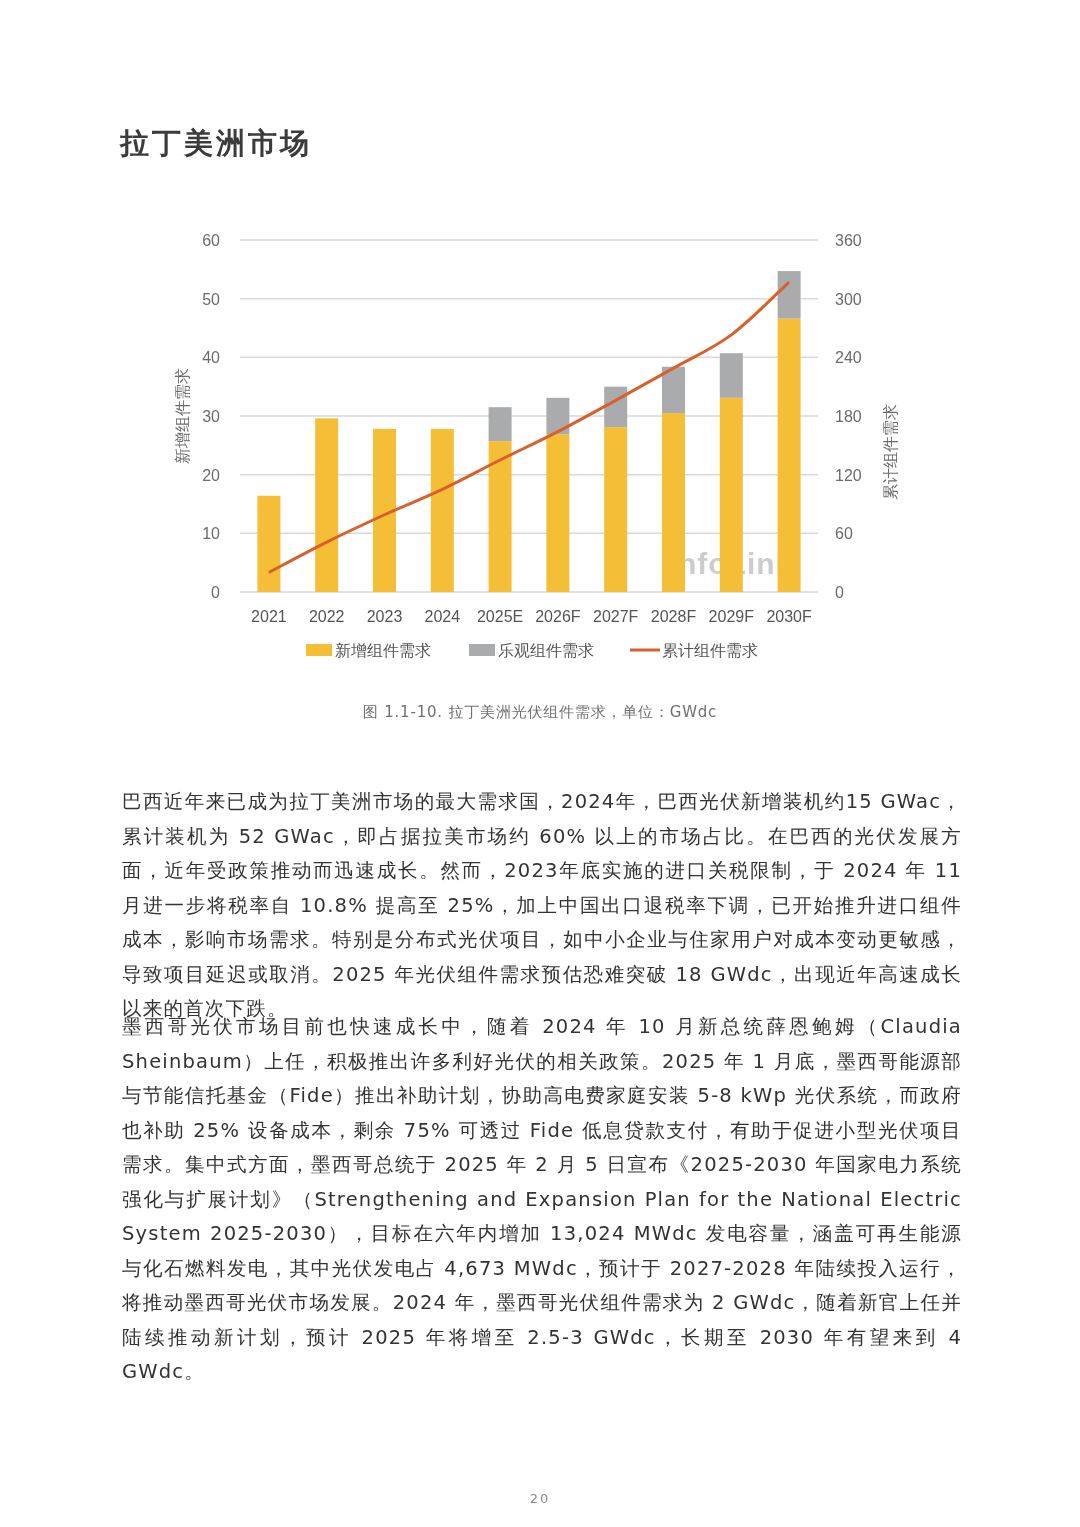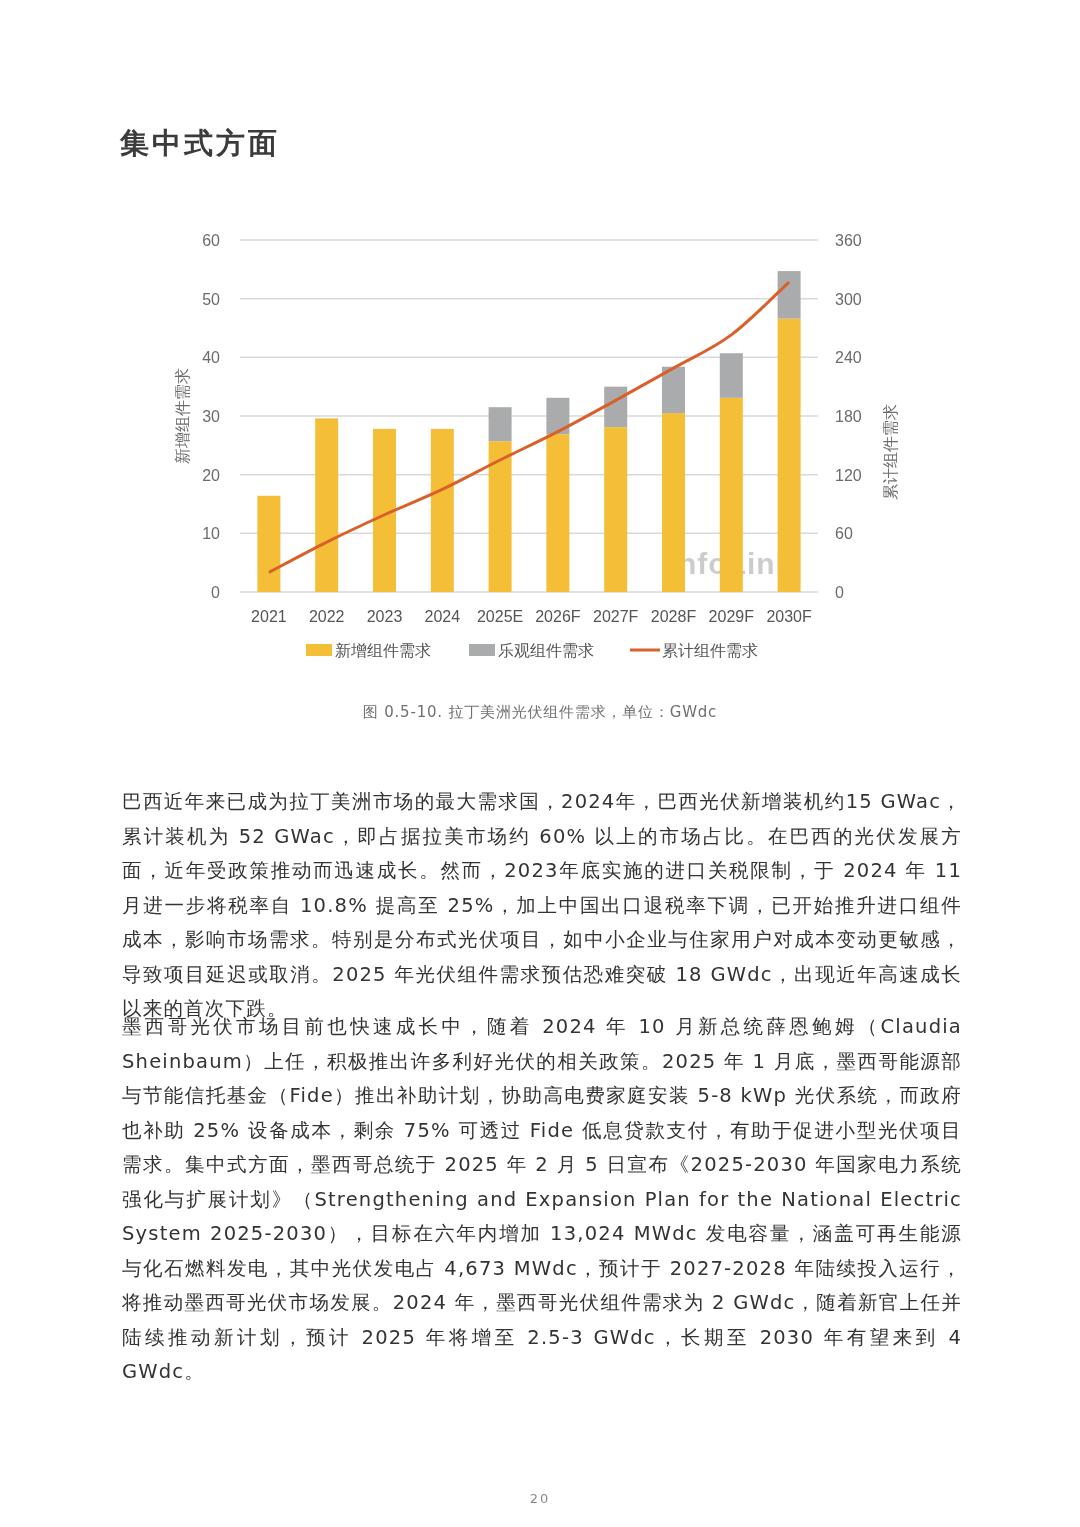--- a/index.html
+++ b/index.html
@@ -14,21 +14,21 @@
   .para { position:absolute; left:120px; width:840px; font-size:19.5px; line-height:34.5px;
           color:#333; text-align:justify; letter-spacing:1.2px; margin:2px; }
   .p1 { top:783px; }
   .p2 { top:1008px; }
   .page-number { position:absolute; left:0; width:1080px; top:1491px; text-align:center;
                  font-size:13px; color:#888; letter-spacing:2px; }
 </style>
 </head>
 <body>
 
-<h1 class="page-title">集中式方面</h1>
+<h1 class="page-title">拉丁美洲市场</h1>
 
 <div class="chart">
   <svg id="chart-svg" width="1080" height="460" viewBox="0 220 1080 460" xmlns="http://www.w3.org/2000/svg">
     <g id="grid">
         <line x1="240" x2="818" y1="592" y2="592" stroke="#d9d9d9" stroke-width="1.5"></line>
         <line x1="240" x2="818" y1="533.3333333333334" y2="533.3333333333334" stroke="#d9d9d9" stroke-width="1.5"></line>
         <line x1="240" x2="818" y1="474.6666666666667" y2="474.6666666666667" stroke="#d9d9d9" stroke-width="1.5"></line>
         <line x1="240" x2="818" y1="416" y2="416" stroke="#d9d9d9" stroke-width="1.5"></line>
         <line x1="240" x2="818" y1="357.33333333333337" y2="357.33333333333337" stroke="#d9d9d9" stroke-width="1.5"></line>
         <line x1="240" x2="818" y1="298.66666666666663" y2="298.66666666666663" stroke="#d9d9d9" stroke-width="1.5"></line>
@@ -90,18 +90,18 @@
         <rect x="306" y="644" width="26" height="12" fill="#F4BE37"></rect>
         <text x="335" y="656" font-size="16" fill="#555">新增组件需求</text>
         <rect x="469" y="644" width="26" height="12" fill="#AAABAD"></rect>
         <text x="498" y="656" font-size="16" fill="#555">乐观组件需求</text>
         <line x1="630" x2="660" y1="650" y2="650" stroke="#D9602A" stroke-width="3"></line>
         <text x="662" y="656" font-size="16" fill="#555">累计组件需求</text>
       </g>
   </svg>
 </div>
 
-<div class="caption">图 0.5-10. 拉丁美洲光伏组件需求，单位：GWdc</div>
+<div class="caption">图 1.1-10. 拉丁美洲光伏组件需求，单位：GWdc</div>
 
 <p class="para p1">巴西近年来已成为拉丁美洲市场的最大需求国，2024年，巴西光伏新增装机约15 GWac，累计装机为 52 GWac，即占据拉美市场约 60% 以上的市场占比。在巴西的光伏发展方面，近年受政策推动而迅速成长。然而，2023年底实施的进口关税限制，于 2024 年 11 月进一步将税率自 10.8% 提高至 25%，加上中国出口退税率下调，已开始推升进口组件成本，影响市场需求。特别是分布式光伏项目，如中小企业与住家用户对成本变动更敏感，导致项目延迟或取消。2025 年光伏组件需求预估恐难突破 18 GWdc，出现近年高速成长以来的首次下跌。</p>
 <p class="para p2">墨西哥光伏市场目前也快速成长中，随着 2024 年 10 月新总统薛恩鲍姆（Claudia Sheinbaum）上任，积极推出许多利好光伏的相关政策。2025 年 1 月底，墨西哥能源部与节能信托基金（Fide）推出补助计划，协助高电费家庭安装 5-8 kWp 光伏系统，而政府也补助 25% 设备成本，剩余 75% 可透过 Fide 低息贷款支付，有助于促进小型光伏项目需求。集中式方面，墨西哥总统于 2025 年 2 月 5 日宣布《2025-2030 年国家电力系统强化与扩展计划》（Strengthening and Expansion Plan for the National Electric System 2025-2030），目标在六年内增加 13,024 MWdc 发电容量，涵盖可再生能源与化石燃料发电，其中光伏发电占 4,673 MWdc，预计于 2027-2028 年陆续投入运行，将推动墨西哥光伏市场发展。2024 年，墨西哥光伏组件需求为 2 GWdc，随着新官上任并陆续推动新计划，预计 2025 年将增至 2.5-3 GWdc，长期至 2030 年有望来到 4 GWdc。</p>
 
 <div class="page-number">20</div>
 
 </body></html>

